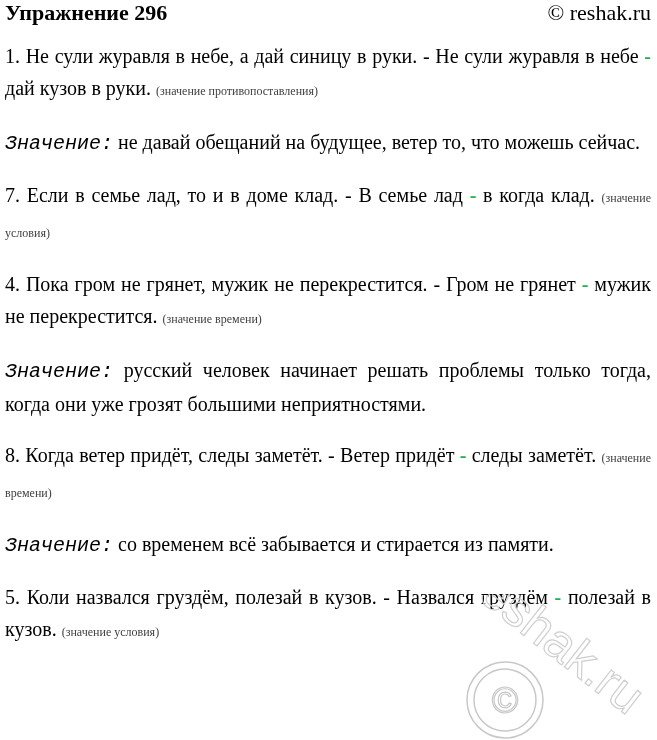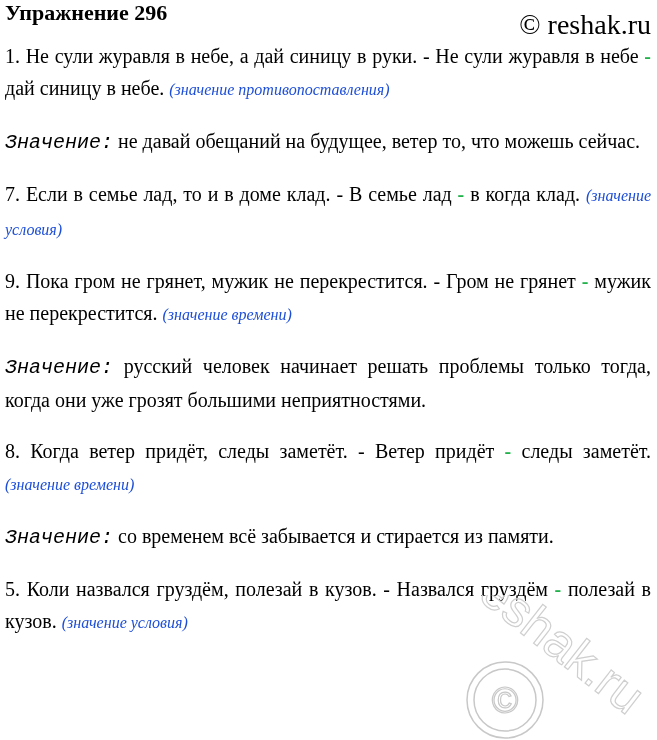--- a/index.html
+++ b/index.html
@@ -2,61 +2,61 @@
 <html><head>
 <meta charset="utf-8">
 <style>
   html, body { margin: 0; padding: 0; background: #ffffff; }
   body {
     width: 657px; height: 740px; position: relative; overflow: hidden;
     font-family: "Liberation Serif", serif; color: #000;
   }
   .header { position: absolute; top: 0; left: 5px; right: 6px; height: 30px; }
   .title { position: absolute; left: 0; top: 0; font-weight: bold; font-size: 22px; line-height: 26px; }
-  .copy { position: absolute; right: 0; top: 12px; font-size: 28px; line-height: 26px; }
+  .copy { position: absolute; right: 0; top: 0; font-size: 22px; line-height: 26px; }
   .content { position: absolute; top: 40px; left: 5px; right: 6px; }
   p { margin: 0 0 19px 0; font-size: 20px; line-height: 32px; text-align: justify; }
   .dash-green { color: #22b24c; font-weight: bold; }
-  .note { font-style: italic; color: #1d4ed8; font-size: 16px; }
+  .note { color: #404040; font-size: 12px; }
   .label { font-style: italic; font-family: Liberation Mono, monospace; }
   .watermark {
     position: absolute; left: 430px; top: 595px; width: 230px; height: 150px;
     pointer-events: none;
   }
 </style>
 </head>
 <body>
 
 <div class="header">
   <div class="title">Упражнение 296</div>
   <div class="copy">© reshak.ru</div>
 </div>
 
 <div class="content">
 
   <p>
     <span>1. Не сули журавля в небе, а дай синицу в руки. - Не сули журавля в небе</span>
     <span class="dash-green">-</span>
-    <span>дай синицу в небе.</span>
+    <span>дай кузов в руки.</span>
     <span class="note">(значение противопоставления)</span>
   </p>
   <p>
     <span class="label">Значение:</span>
     <span>не давай обещаний на будущее, ветер то, что можешь сейчас.</span>
   </p>
 
   <p>
     <span>7. Если в семье лад, то и в доме клад. - В семье лад</span>
     <span class="dash-green">-</span>
     <span>в когда клад.</span>
     <span class="note">(значение условия)</span>
   </p>
 
   <p>
-    <span>9. Пока гром не грянет, мужик не перекрестится. - Гром не грянет</span>
+    <span>4. Пока гром не грянет, мужик не перекрестится. - Гром не грянет</span>
     <span class="dash-green">-</span>
     <span>мужик не перекрестится.</span>
     <span class="note">(значение времени)</span>
   </p>
   <p>
     <span class="label">Значение:</span>
     <span>русский человек начинает решать проблемы только тогда, когда они уже грозят большими неприятностями.</span>
   </p>
 
   <p>

